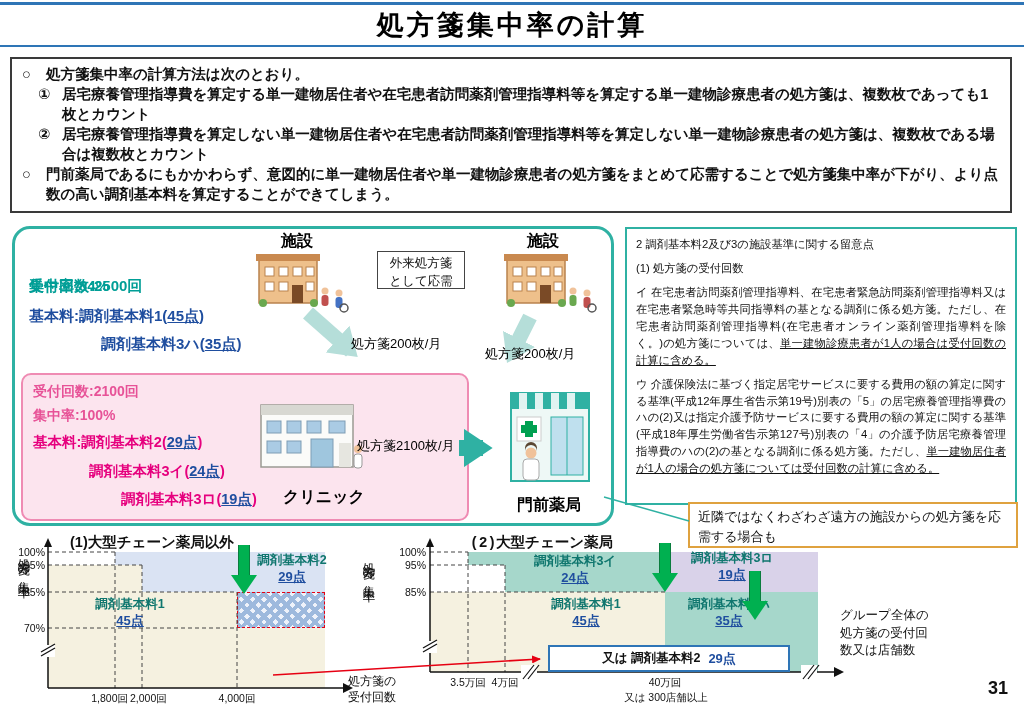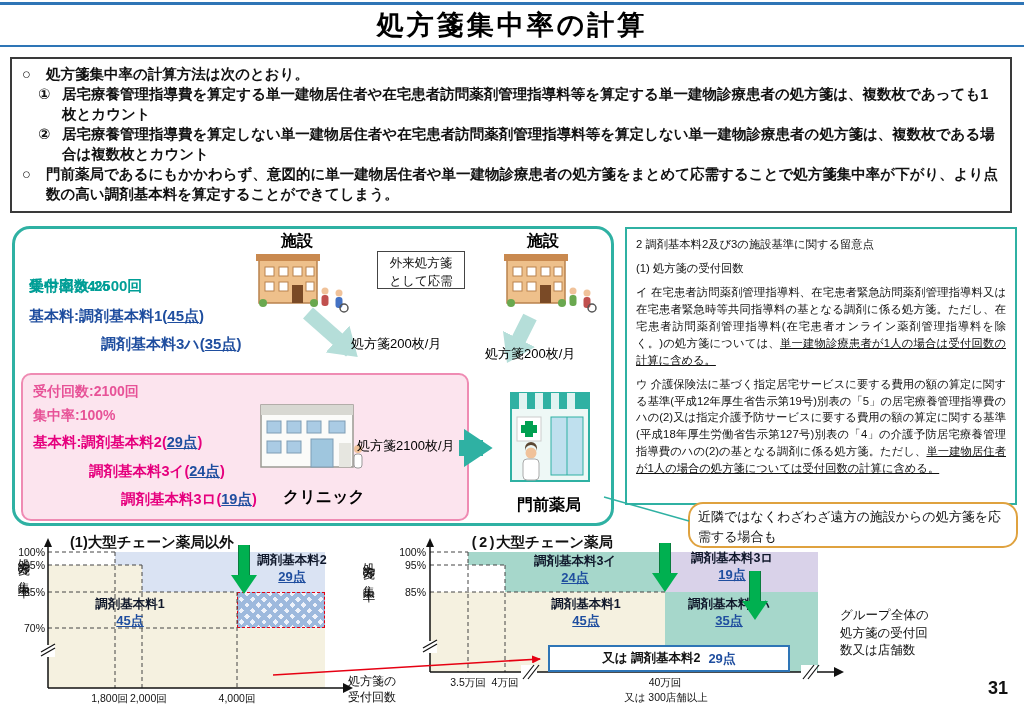--- a/index.html
+++ b/index.html
@@ -58,21 +58,21 @@
   .diagram-arrows{position:absolute;left:0;top:0;pointer-events:none;}
   
   .notes-box{position:absolute;left:625px;top:227px;width:392px;height:278px;border:2px solid #2fb1a3;
              box-sizing:border-box;padding:7px 9px;font-size:11.3px;line-height:1.5;}
   .n-heading{margin-bottom:7px;}
   .n-sub{margin-bottom:7px;}
   .n-para{margin:0 0 7px 0;text-align:justify;}
   .u{text-decoration:underline;}
   
   .callout-box{position:absolute;left:688px;top:502px;width:330px;height:46px;border:2px solid #dfa23f;
-               border-radius:15px;background:#fff;box-sizing:border-box;padding:3px 8px;font-size:13px;
+               border-radius:0;background:#fff;box-sizing:border-box;padding:3px 8px;font-size:13px;
                line-height:1.5;z-index:20;}
   
   .chart{position:absolute;}
   .c1{left:15px;top:535px;width:395px;height:174px;}
   .c2{left:358px;top:535px;width:575px;height:174px;}
   .c-title{position:absolute;font-size:14.5px;font-weight:700;}
   .c1-title{left:55px;top:-2px;}
   .c2-title{left:112px;top:-2px;font-family:Liberation Mono, monospace;}
   .c-ylabel{position:absolute;writing-mode:vertical-rl;font-size:12.5px;letter-spacing:2px;}
   .c1-ylabel{left:0px;top:14px;height:142px;}
@@ -104,21 +104,21 @@
   .c1-r1c{left:222px;top:93px;width:88px;height:60px;}
   .c1-r2a{left:100px;top:17px;width:210px;height:13px;}
   .c1-r2b{left:127px;top:30px;width:183px;height:27px;}
   .c1-rh{left:222px;top:57px;width:88px;height:36px;}
   .c2-r3ia{left:110px;top:17px;width:197px;height:13px;}
   .c2-r3ib{left:147px;top:30px;width:160px;height:27px;}
   .c2-r3ro{left:307px;top:17px;width:153px;height:40px;}
   .c2-r1{left:72px;top:57px;width:235px;height:80px;}
   .c2-r3ha{left:307px;top:57px;width:153px;height:80px;}
   .rlabel{position:absolute;text-align:center;line-height:1.25;z-index:6;}
-  .rname{display:block;font-size:12.5px;font-weight:700;color:#0f172a;}
+  .rname{display:block;font-size:12.5px;font-weight:700;color:#0f766e;}
   .rpts{display:block;font-size:13px;font-weight:700;color:#1f4e9f;text-decoration:underline;}
   .c1-l1{left:60px;top:62px;width:110px;}
   .c1-l2{left:242px;top:18px;width:70px;}
   .c2-l3i{left:162px;top:19px;width:110px;}
   .c2-l3ro{left:322px;top:16px;width:104px;}
   .c2-l1{left:168px;top:62px;width:120px;}
   .c2-l3ha{left:316px;top:62px;width:110px;}
   .axes{position:absolute;left:0;top:0;pointer-events:none;z-index:5;}
   .garrow{position:absolute;width:26px;z-index:7;}
   .garrow .shaft{width:12px;height:30px;margin:0 auto;background:#00b050;

